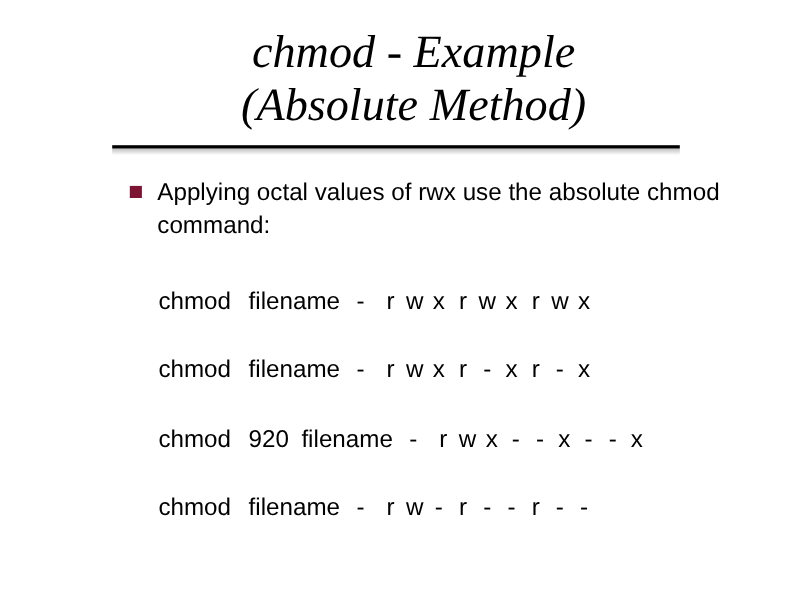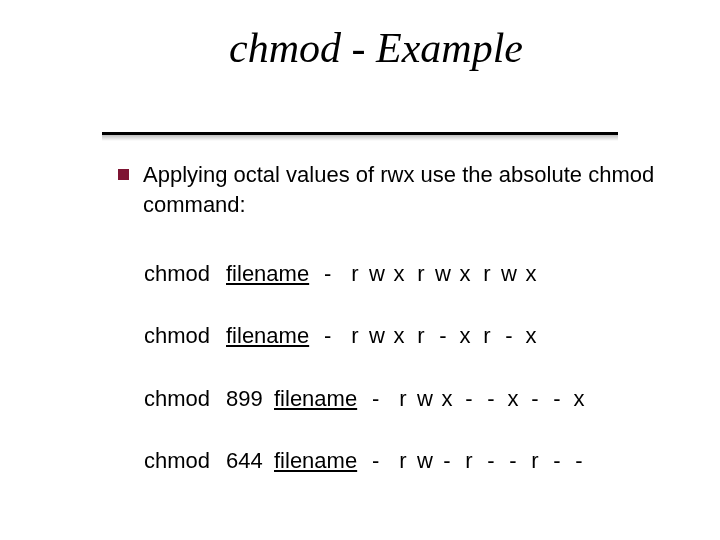--- a/index.html
+++ b/index.html
@@ -86,32 +86,33 @@
     color: #000;
   }
   .ex-row {
     display: flex;
     gap: 0;
     white-space: pre;
     margin-top: 28px;
   }
   .ex-cmd { width: 82px; }
   .ex-mode { width: 48px; }
-  .ex-file { width: 98px; text-decoration: underline; }
+  .ex-file { width: 98px; }
   .ex-dash { width: 20px; }
   .perm { width: 22px; display: inline-block; text-align: center; }
 </style>
 </head>
 <body>
 
 <div class="slide">
 
   <div class="title-block">
     <h1>
       <span>chmod - Example</span><br>
+      <span>(Absolute Method)</span>
     </h1>
   </div>
   <div class="title-underline"></div>
 
   <div class="body">
 
     <div class="bullet-row">
       <span class="bullet"></span>
       <span class="lead">Applying octal values of rwx use the absolute chmod command:</span>
     </div>
@@ -143,37 +144,36 @@
         <span class="perm">r</span>
         <span class="perm">-</span>
         <span class="perm">x</span>
         <span class="perm">r</span>
         <span class="perm">-</span>
         <span class="perm">x</span>
       </div>
 
       <div class="ex-row">
         <span class="ex-cmd">chmod</span>
-        <span class="ex-mode">899</span>
+        <span class="ex-mode">920</span>
         <span class="ex-file">filename</span>
         <span class="ex-dash">-</span>
         <span class="perm">r</span>
         <span class="perm">w</span>
         <span class="perm">x</span>
         <span class="perm">-</span>
         <span class="perm">-</span>
         <span class="perm">x</span>
         <span class="perm">-</span>
         <span class="perm">-</span>
         <span class="perm">x</span>
       </div>
 
       <div class="ex-row">
         <span class="ex-cmd">chmod</span>
-        <span class="ex-mode">644</span>
         <span class="ex-file">filename</span>
         <span class="ex-dash">-</span>
         <span class="perm">r</span>
         <span class="perm">w</span>
         <span class="perm">-</span>
         <span class="perm">r</span>
         <span class="perm">-</span>
         <span class="perm">-</span>
         <span class="perm">r</span>
         <span class="perm">-</span>

